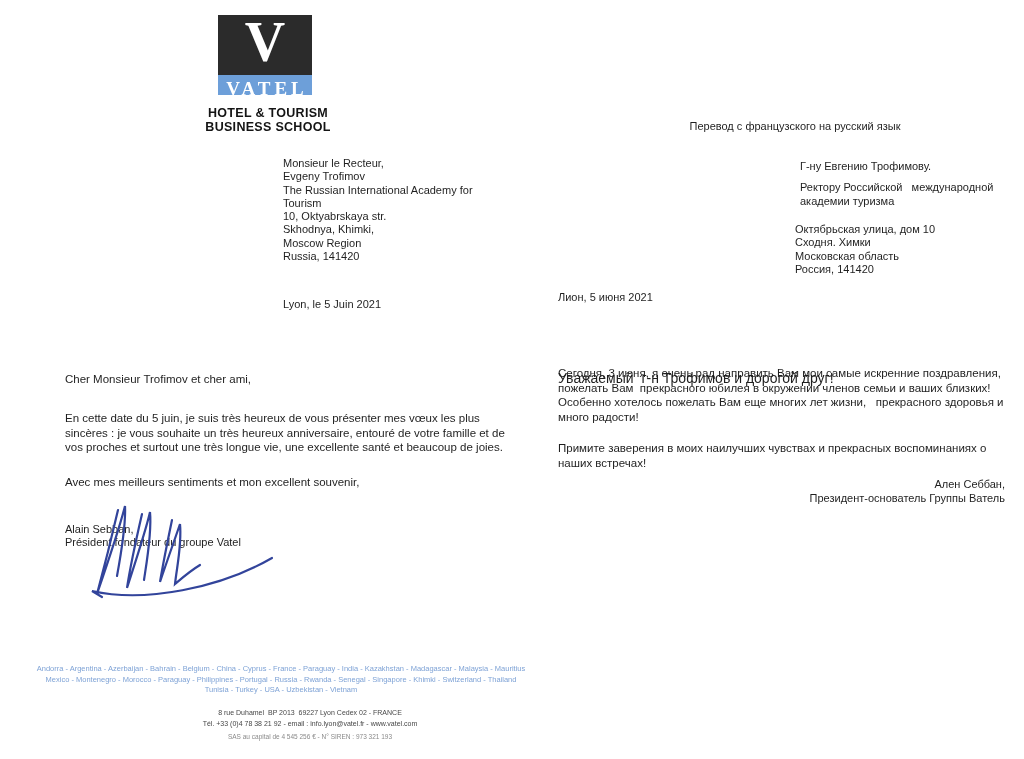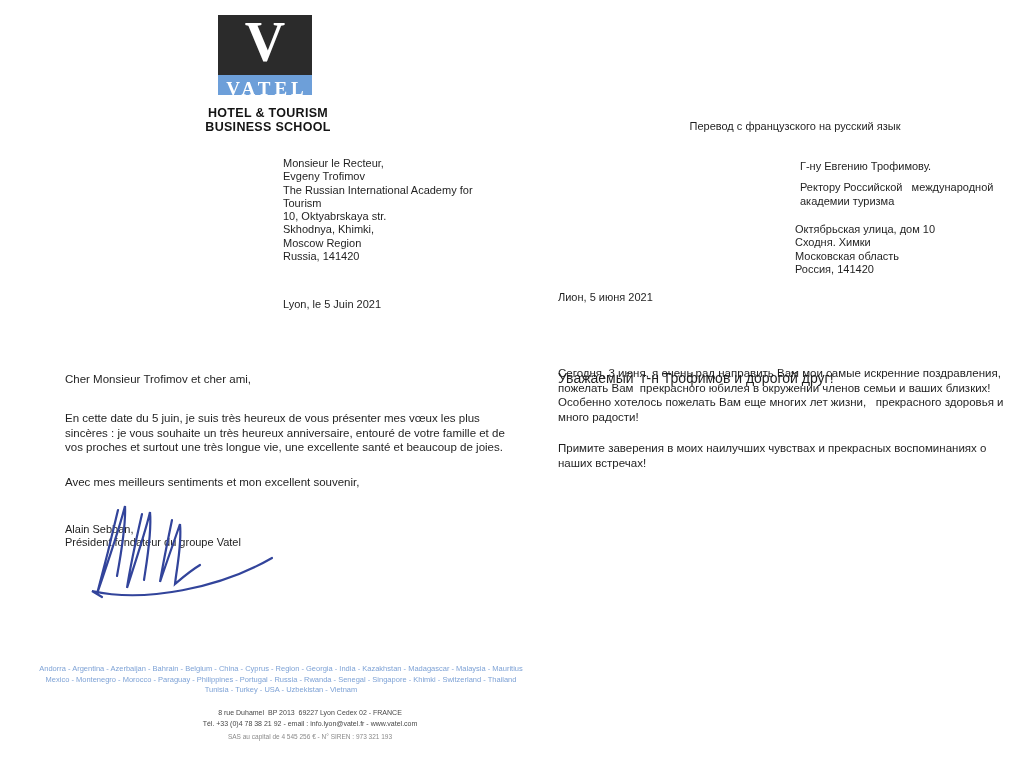--- a/index.html
+++ b/index.html
@@ -115,23 +115,27 @@
     <div class="t">Сходня. Химки</div>
     <div class="t">Московская область</div>
     <div class="t">Россия, 141420</div>
   </div>
 
   <div class="abs ru-dateline t">Лион, 5 июня 2021</div>
   <div class="abs ru-salutation t">Уважаемый  г-н Трофимов и дорогой друг!</div>
   <div class="abs ru-par1 t">Сегодня, 3 июня, я очень рад направить Вам мои самые искренние поздравления, пожелать Вам  прекрасного юбилея в окружении членов семьи и ваших близких! Особенно хотелось пожелать Вам еще многих лет жизни,   прекрасного здоровья и много радости!</div>
   <div class="abs ru-par2 t">Примите заверения в моих наилучших чувствах и прекрасных воспоминаниях о наших встречах!</div>
 
+  <div class="abs ru-sig">
+    <div class="t">Ален Себбан,</div>
+    <div class="t">Президент-основатель Группы Ватель</div>
+  </div>
 
   <div class="abs footer-countries" style="color: rgb(127, 163, 214);">
-    <div class="t">Andorra - Argentina - Azerbaijan - Bahrain - Belgium - China - Cyprus - Region - Georgia - India - Kazakhstan - Madagascar - Malaysia - Mauritius</div>
+    <div class="t">Andorra - Argentina - Azerbaijan - Bahrain - Belgium - China - Cyprus - France - Paraguay - India - Kazakhstan - Madagascar - Malaysia - Mauritius</div>
     <div class="t">Mexico - Montenegro - Morocco - Paraguay - Philippines - Portugal - Russia - Rwanda - Senegal - Singapore - Khimki - Switzerland - Thailand</div>
     <div class="t">Tunisia - Turkey - USA - Uzbekistan - Vietnam</div>
   </div>
   <div class="abs footer-addr1 t">8 rue Duhamel  BP 2013  69227 Lyon Cedex 02 - FRANCE</div>
   <div class="abs footer-addr2 t">Tél. +33 (0)4 78 38 21 92 - email : info.lyon@vatel.fr - www.vatel.com</div>
   <div class="abs footer-addr3 t">SAS au capital de 4 545 256 € - N° SIREN : 973 321 193</div>
 
 </div>
 
 </body></html>

